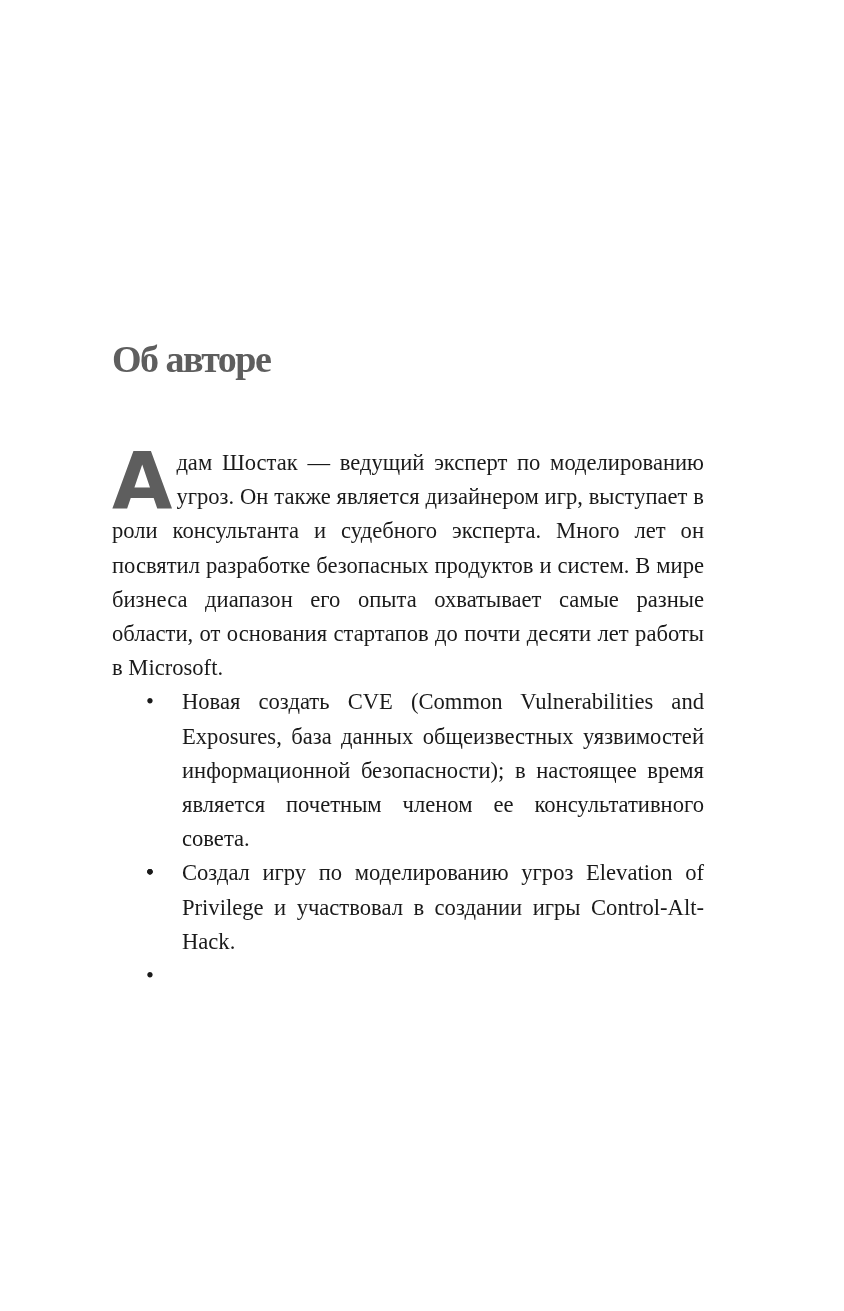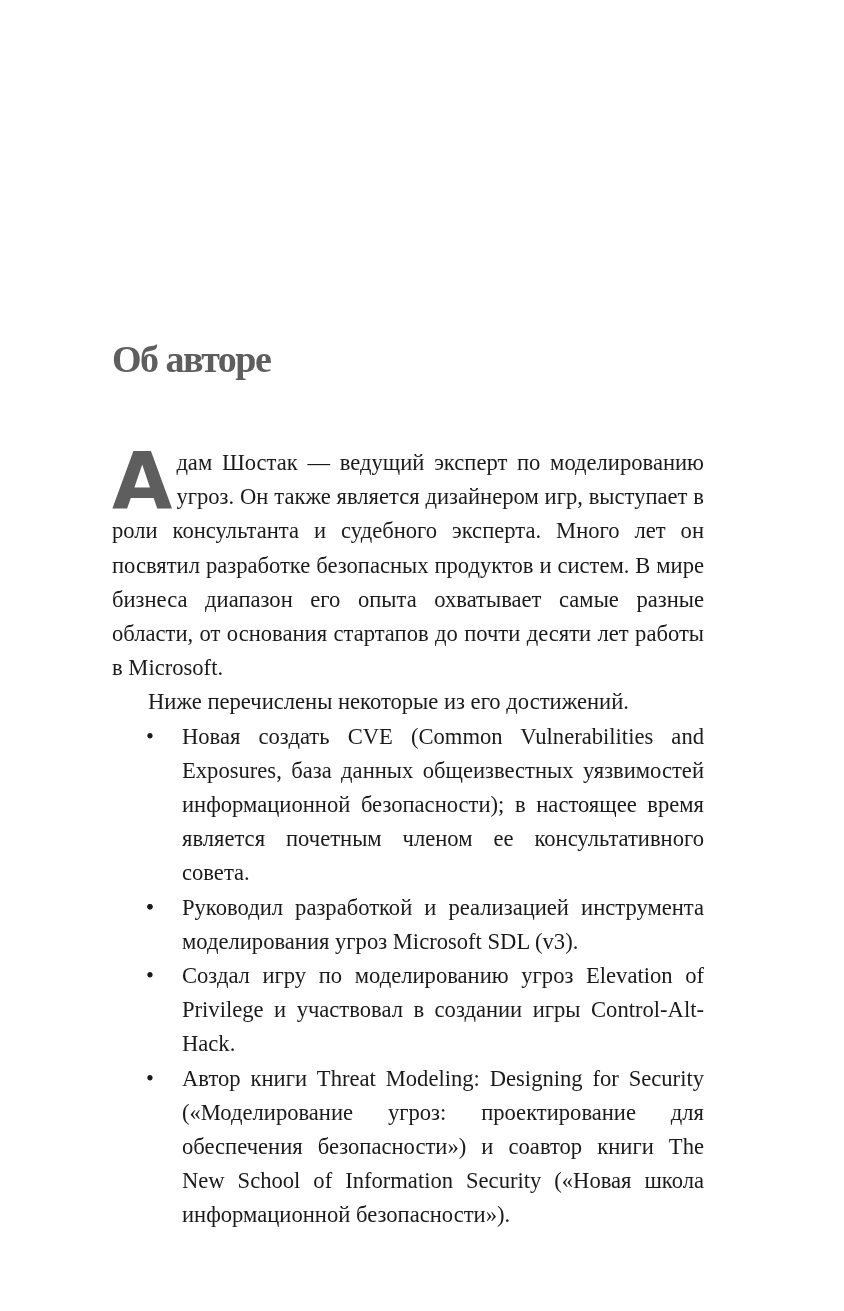--- a/index.html
+++ b/index.html
@@ -25,21 +25,20 @@
   ul.achievements li { position: relative; padding-left: 70px; }
   .bullet { position: absolute; left: 34px; top: 0; }
 </style>
 </head>
 <body>
 
 <h1 class="heading">Об авторе</h1>
 
 <div class="body-text">
   <p class="para"><span class="dropcap">А</span><span>дам Шостак — ведущий эксперт по моделированию угроз. Он также является дизайнером игр, выступает в роли консультанта и судебного эксперта. Много лет он посвятил разработке безопасных продуктов и систем. В мире бизнеса диапазон его опыта охватывает самые разные области, от основания стартапов до почти десяти лет работы в Microsoft.</span></p>
-  <p class="para indent">Ниже перечислены некоторые из его достижений.</p>
   <ul class="achievements">
     <li><span class="bullet">•</span><span>Новая создать CVE (Common Vulnerabilities and Exposures, база данных общеизвестных уязвимостей информационной безопасности); в настоящее время является почетным членом ее консультативного совета.</span></li>
     <li><span class="bullet">•</span></li>
-    <li><span class="bullet">•</span><span>Руководил разработкой и реализацией инструмента моделирования угроз Microsoft SDL (v3).</span></li>
+    <li><span class="bullet">•</span></li>
     <li><span class="bullet">•</span><span>Создал игру по моделированию угроз Elevation of Privilege и участвовал в создании игры Control-Alt-Hack.</span></li>
-    <li><span class="bullet">•</span><span>Автор книги Threat Modeling: Designing for Security («Моделирование угроз: проектирование для обеспечения безопасности») и соавтор книги The New School of Information Security («Новая школа информационной безопасности»).</span></li>
+    <li><span class="bullet">•</span></li>
   </ul>
 </div>
 
 </body></html>

